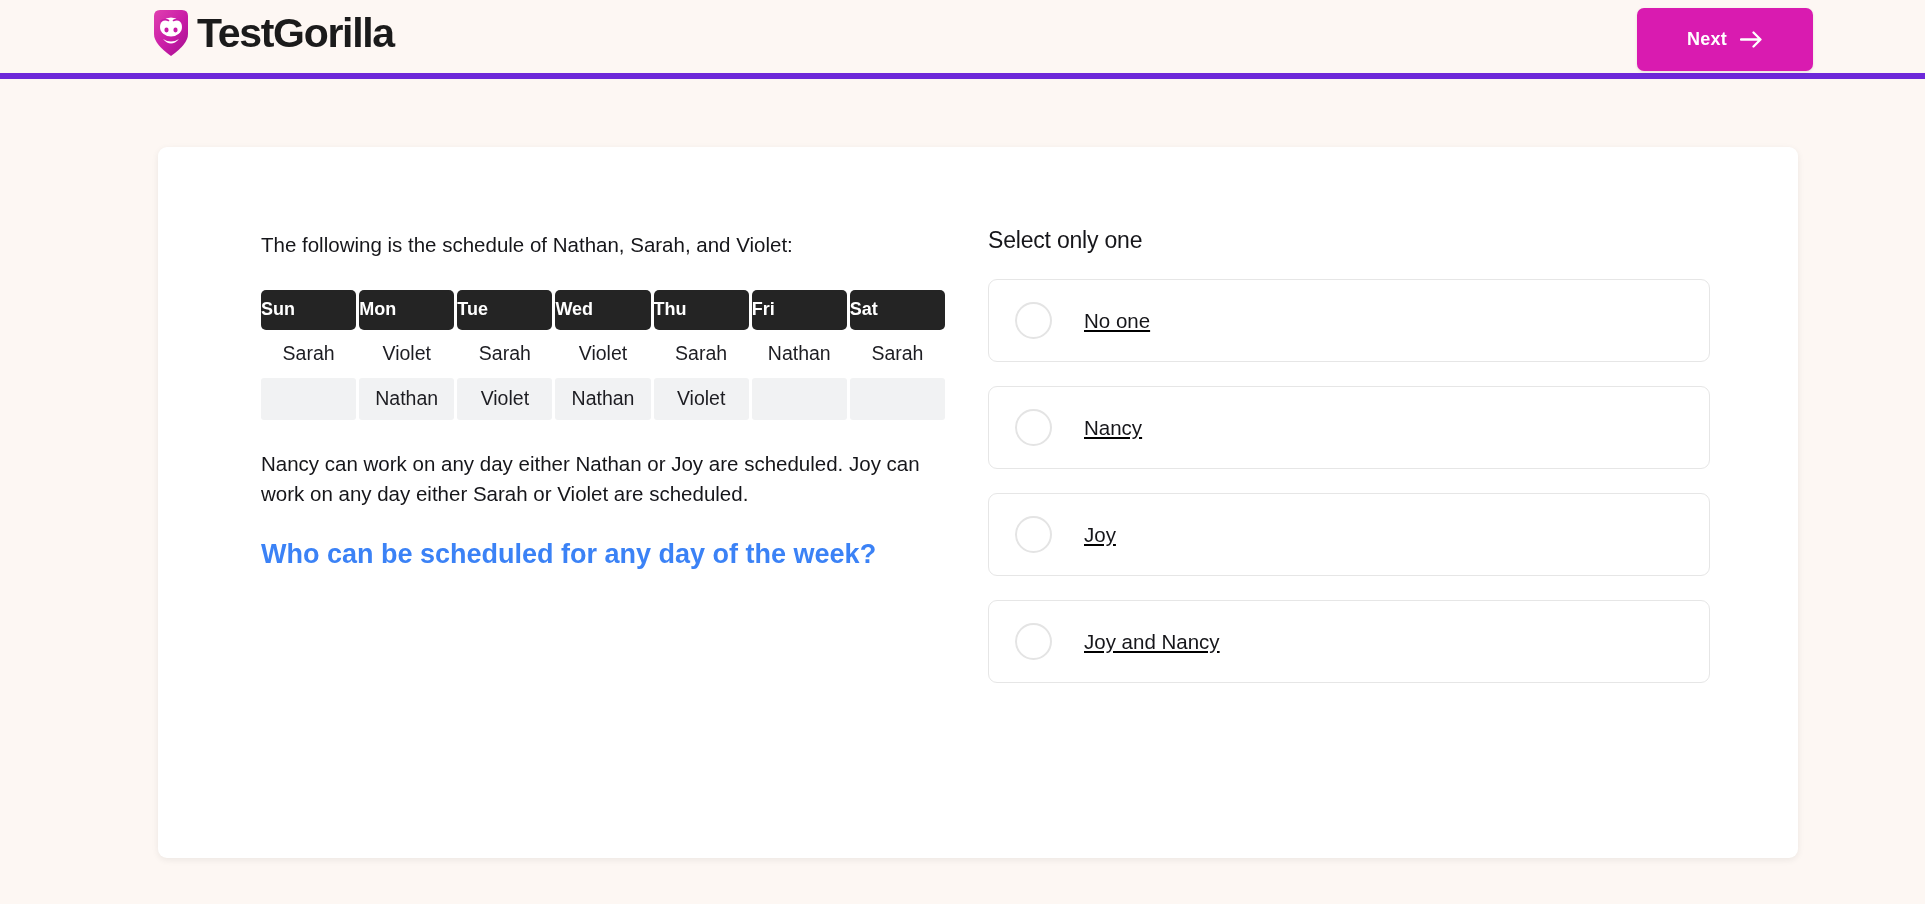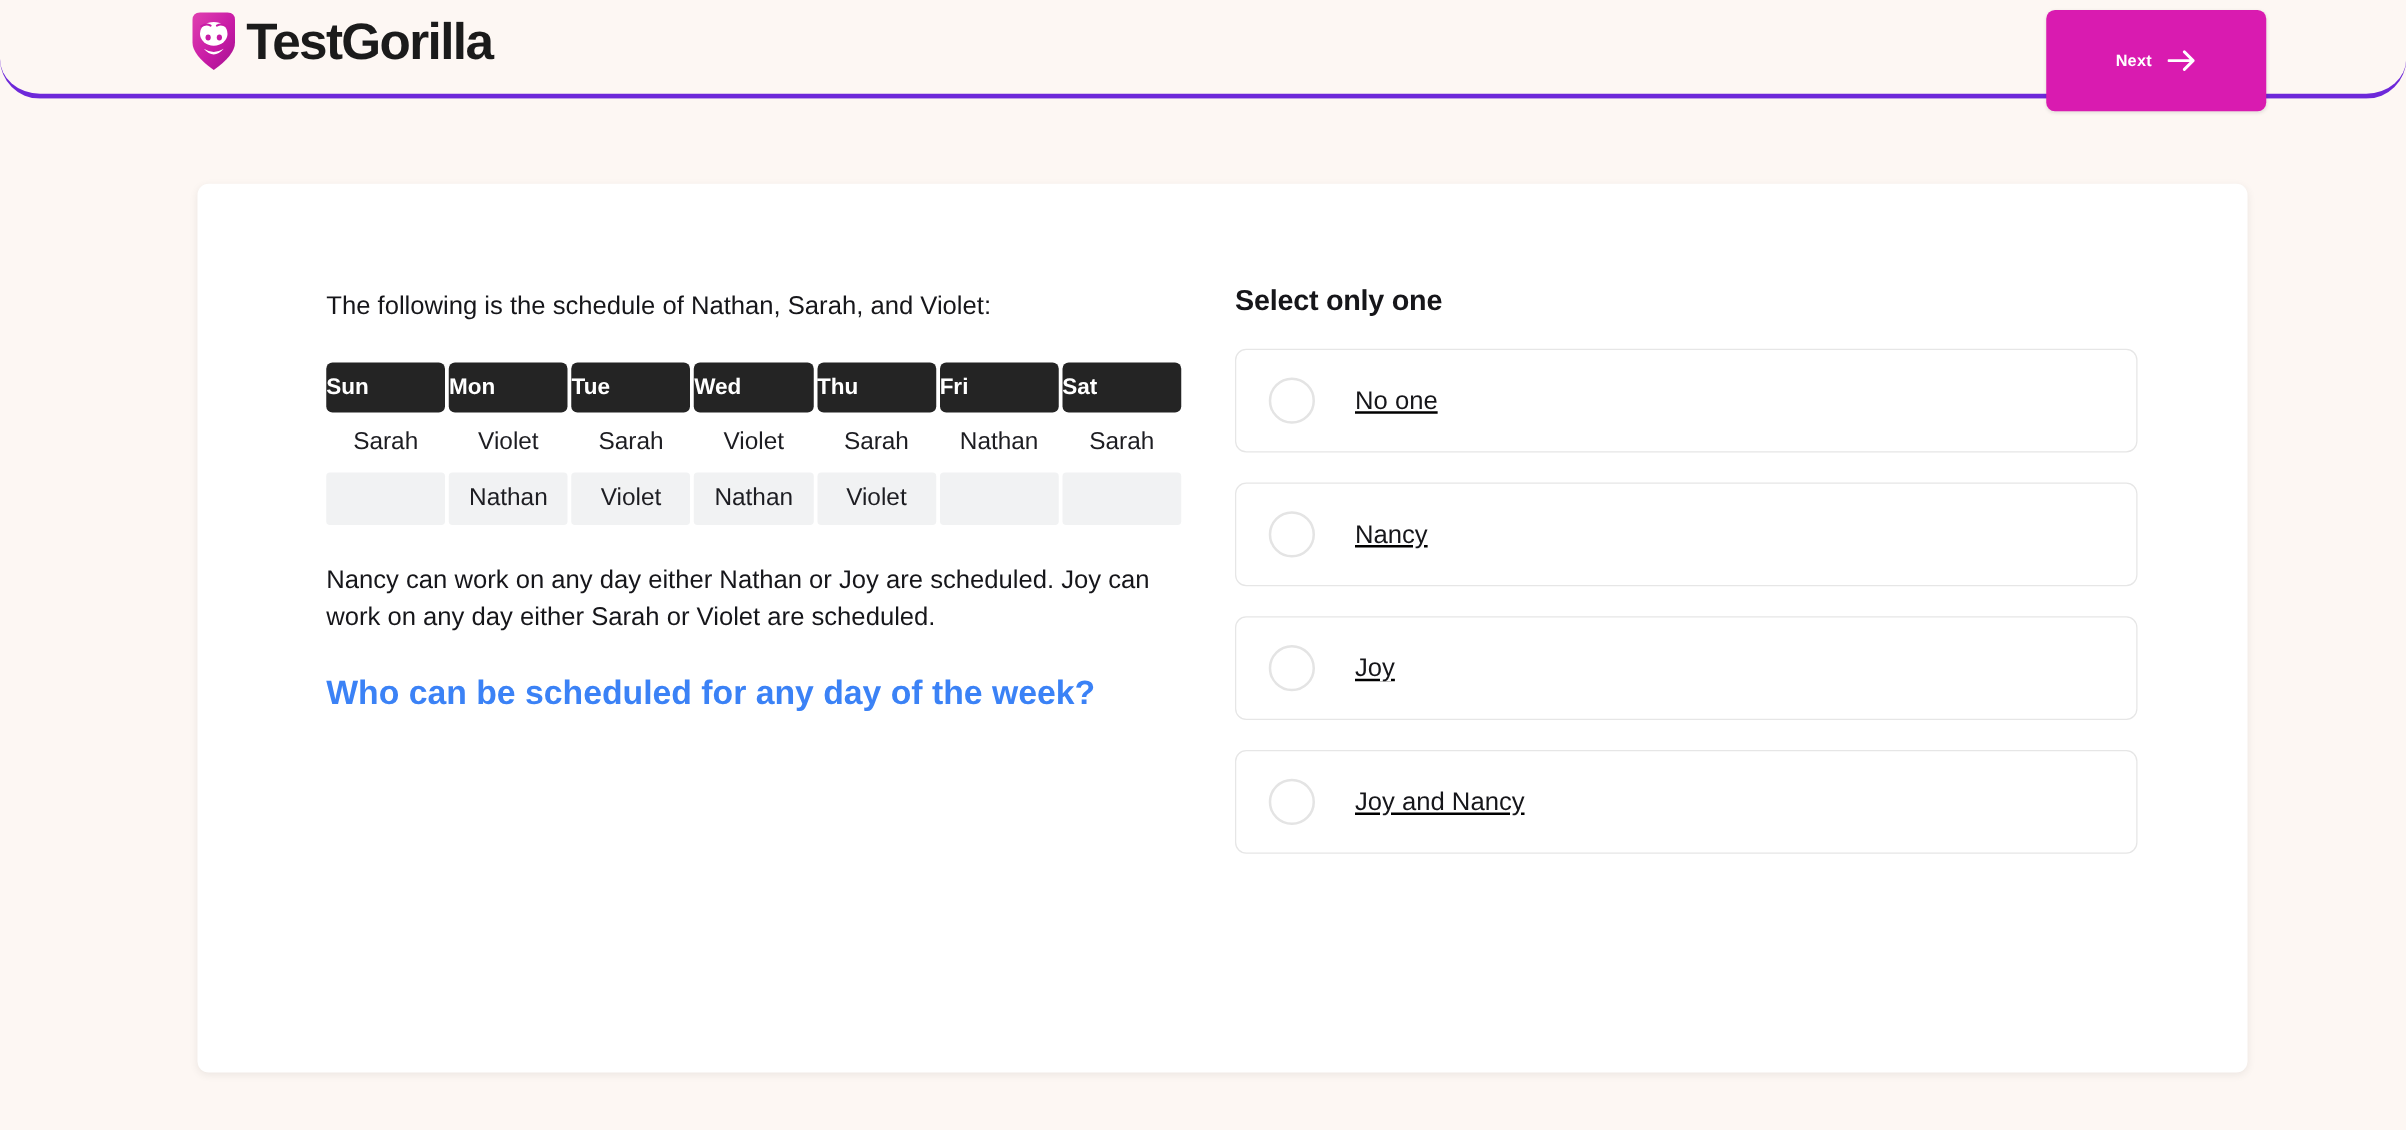--- a/index.html
+++ b/index.html
@@ -10,24 +10,23 @@
     background: #fdf7f3;
     font-family: "Liberation Sans", sans-serif;
     -webkit-font-smoothing: antialiased;
   }
 
   
   .header {
     position: relative;
     height: 79px;
     background: #fdf7f3;
-    border-bottom: 4px solid #6d28d9;
+    border-bottom: 6px solid #6d28d9;
     display: flex;
     align-items: center;
-    border-radius: 32px;
   }
 
   .logo-wrap {
     position: absolute;
     left: 152px;
     top: 8px;
     display: flex;
     align-items: center;
     gap: 7px;
   }
@@ -41,26 +40,26 @@
     color: #1b1b1b;
     line-height: 1;
     font-family: "Liberation Sans", sans-serif;
   }
 
   .next-button {
     position: absolute;
     right: 112px;
     top: 8px;
     width: 176px;
-    height: 81px;
+    height: 63px;
     background: #d91bb0;
     border: none;
     border-radius: 7px;
     color: #ffffff;
-    font-size: 13px;
+    font-size: 18px;
     font-weight: bold;
     font-family: "Liberation Sans", sans-serif;
     letter-spacing: 0.2px;
     display: flex;
     align-items: center;
     justify-content: center;
     gap: 13px;
     cursor: pointer;
     box-shadow: 0 1px 3px rgba(0,0,0,0.10);
   }
@@ -144,21 +143,21 @@
   }
 
   
   .right-col {
     flex: 1;
     padding: 80px 88px 0 30px;
   }
 
   .select-heading {
     font-size: 23px;
-    font-weight: bold;
+    font-weight: normal;
     color: #16161a;
     letter-spacing: -0.2px;
     margin-bottom: 25px;
   }
 
   .option {
     display: flex;
     align-items: center;
     height: 83px;
     background: #ffffff;

